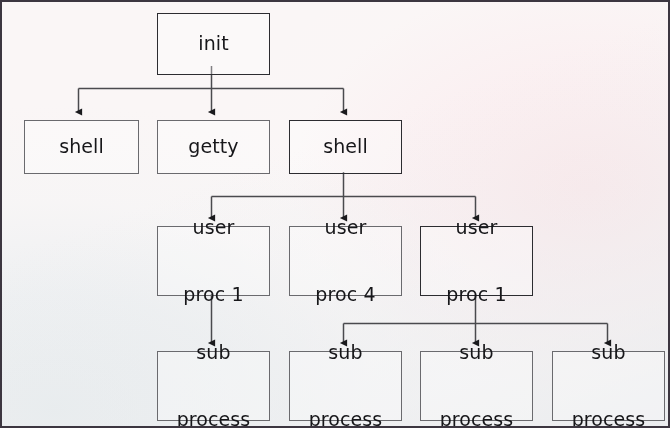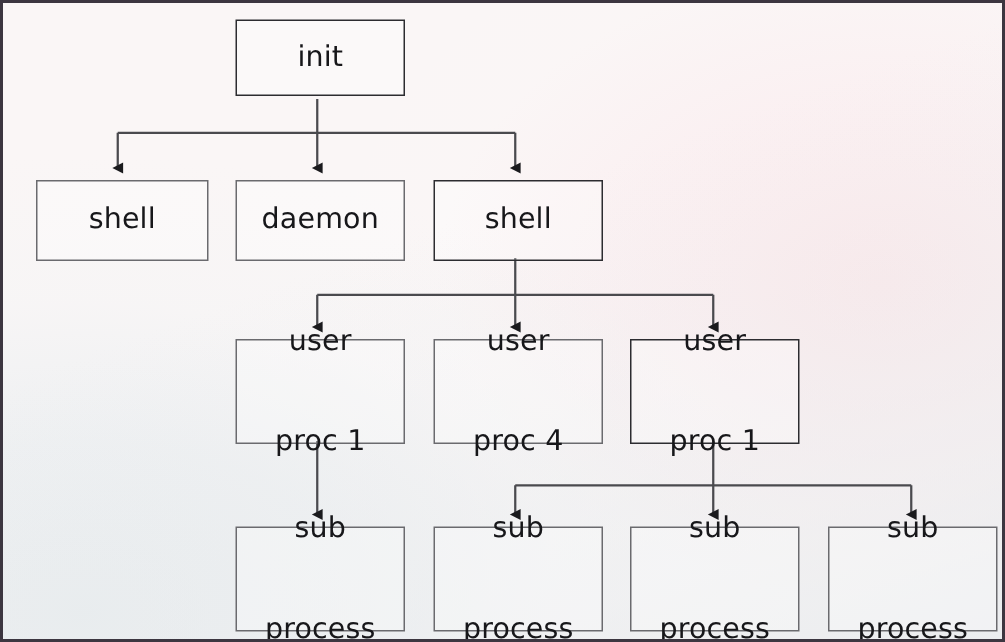--- a/index.html
+++ b/index.html
@@ -107,30 +107,30 @@
       <path d="M209.5,292 L209.5,341" marker-end="url(#ah)"></path>
 
       <path d="M473.5,292 L473.5,321.5"></path>
       <path d="M341.5,321.5 L605.5,321.5"></path>
       <path d="M341.5,321.5 L341.5,341" marker-end="url(#ah)"></path>
       <path d="M473.5,321.5 L473.5,341" marker-end="url(#ah)"></path>
       <path d="M605.5,321.5 L605.5,341" marker-end="url(#ah)"></path>
     </g>
   </svg>
 
-  <div class="node dark" style="left:155px;top:11px;width:113px;height:51px">
+  <div class="node dark" style="left:155px;top:11px;width:113px;height:62px">
     <span>init</span>
   </div>
 
   <div class="node" style="left:22px;top:118px;width:115px;height:54px">
     <span>shell</span>
   </div>
 
   <div class="node" style="left:155px;top:118px;width:113px;height:54px">
-    <span>daemon</span>
+    <span>getty</span>
   </div>
 
   <div class="node dark" style="left:287px;top:118px;width:113px;height:54px">
     <span>shell</span>
   </div>
 
   <div class="node" style="left:155px;top:224px;width:113px;height:70px">
     <span>user</span>
     <span class="l2">proc 1</span>
   </div>

